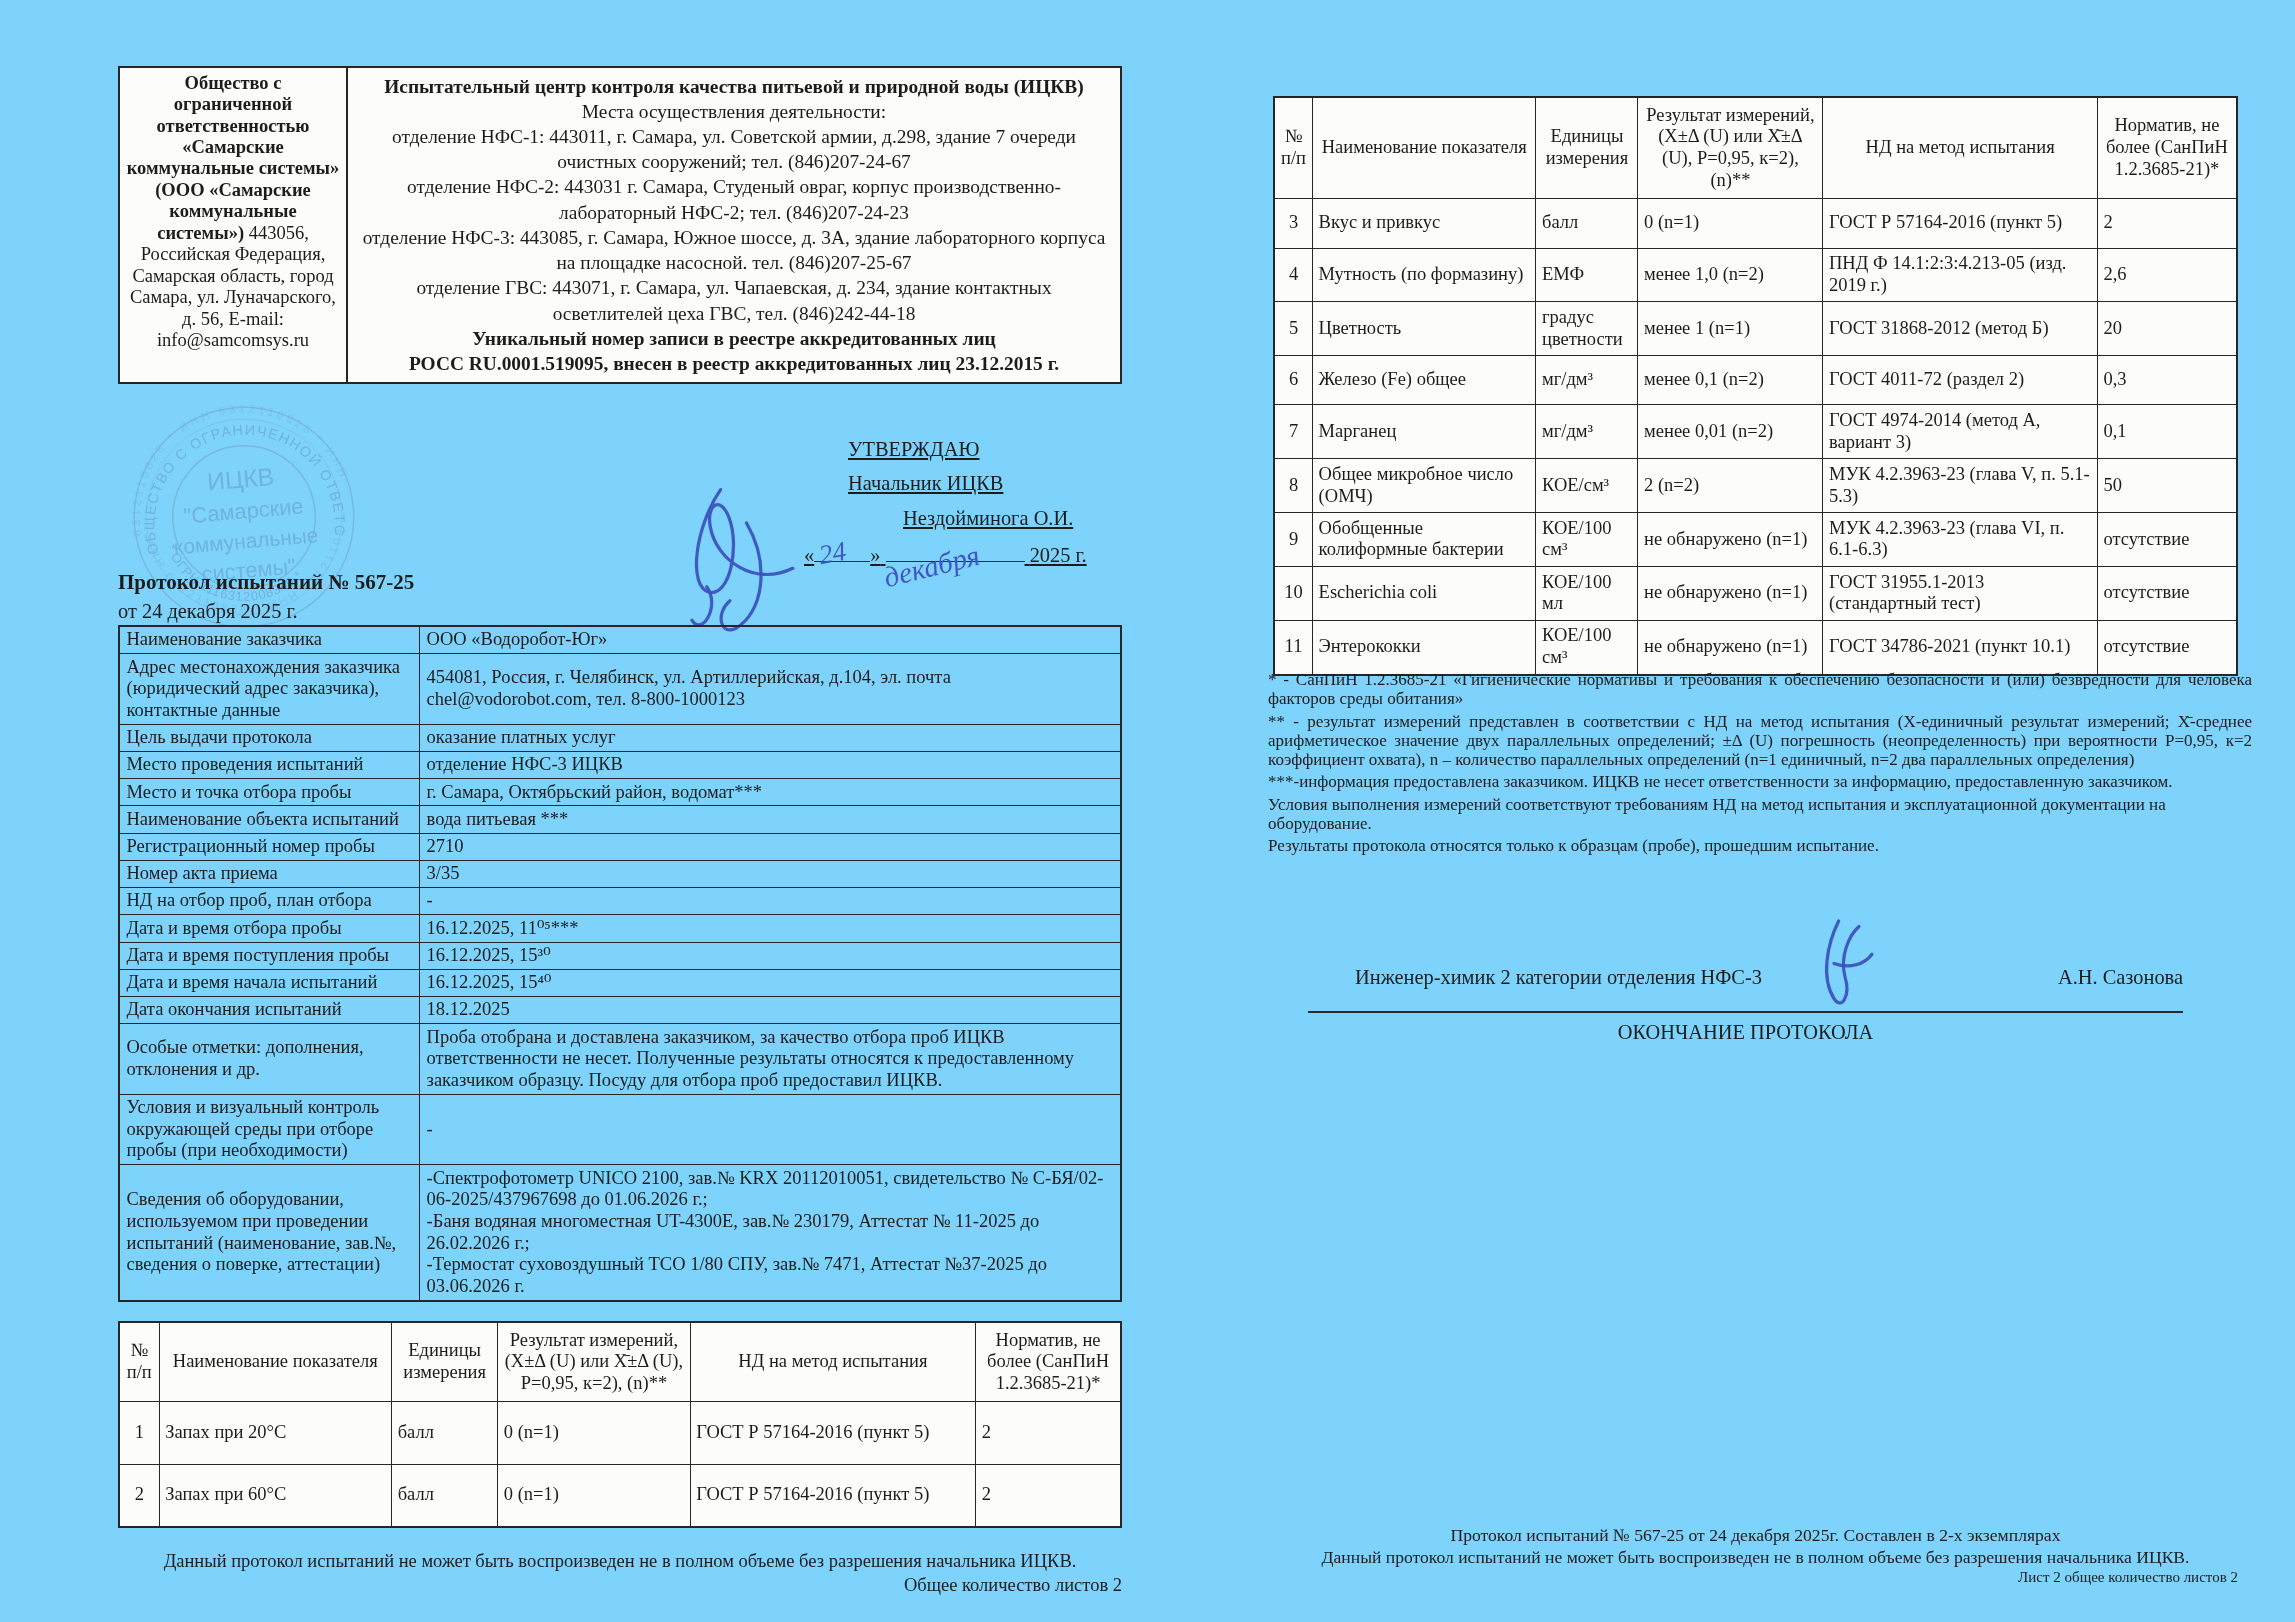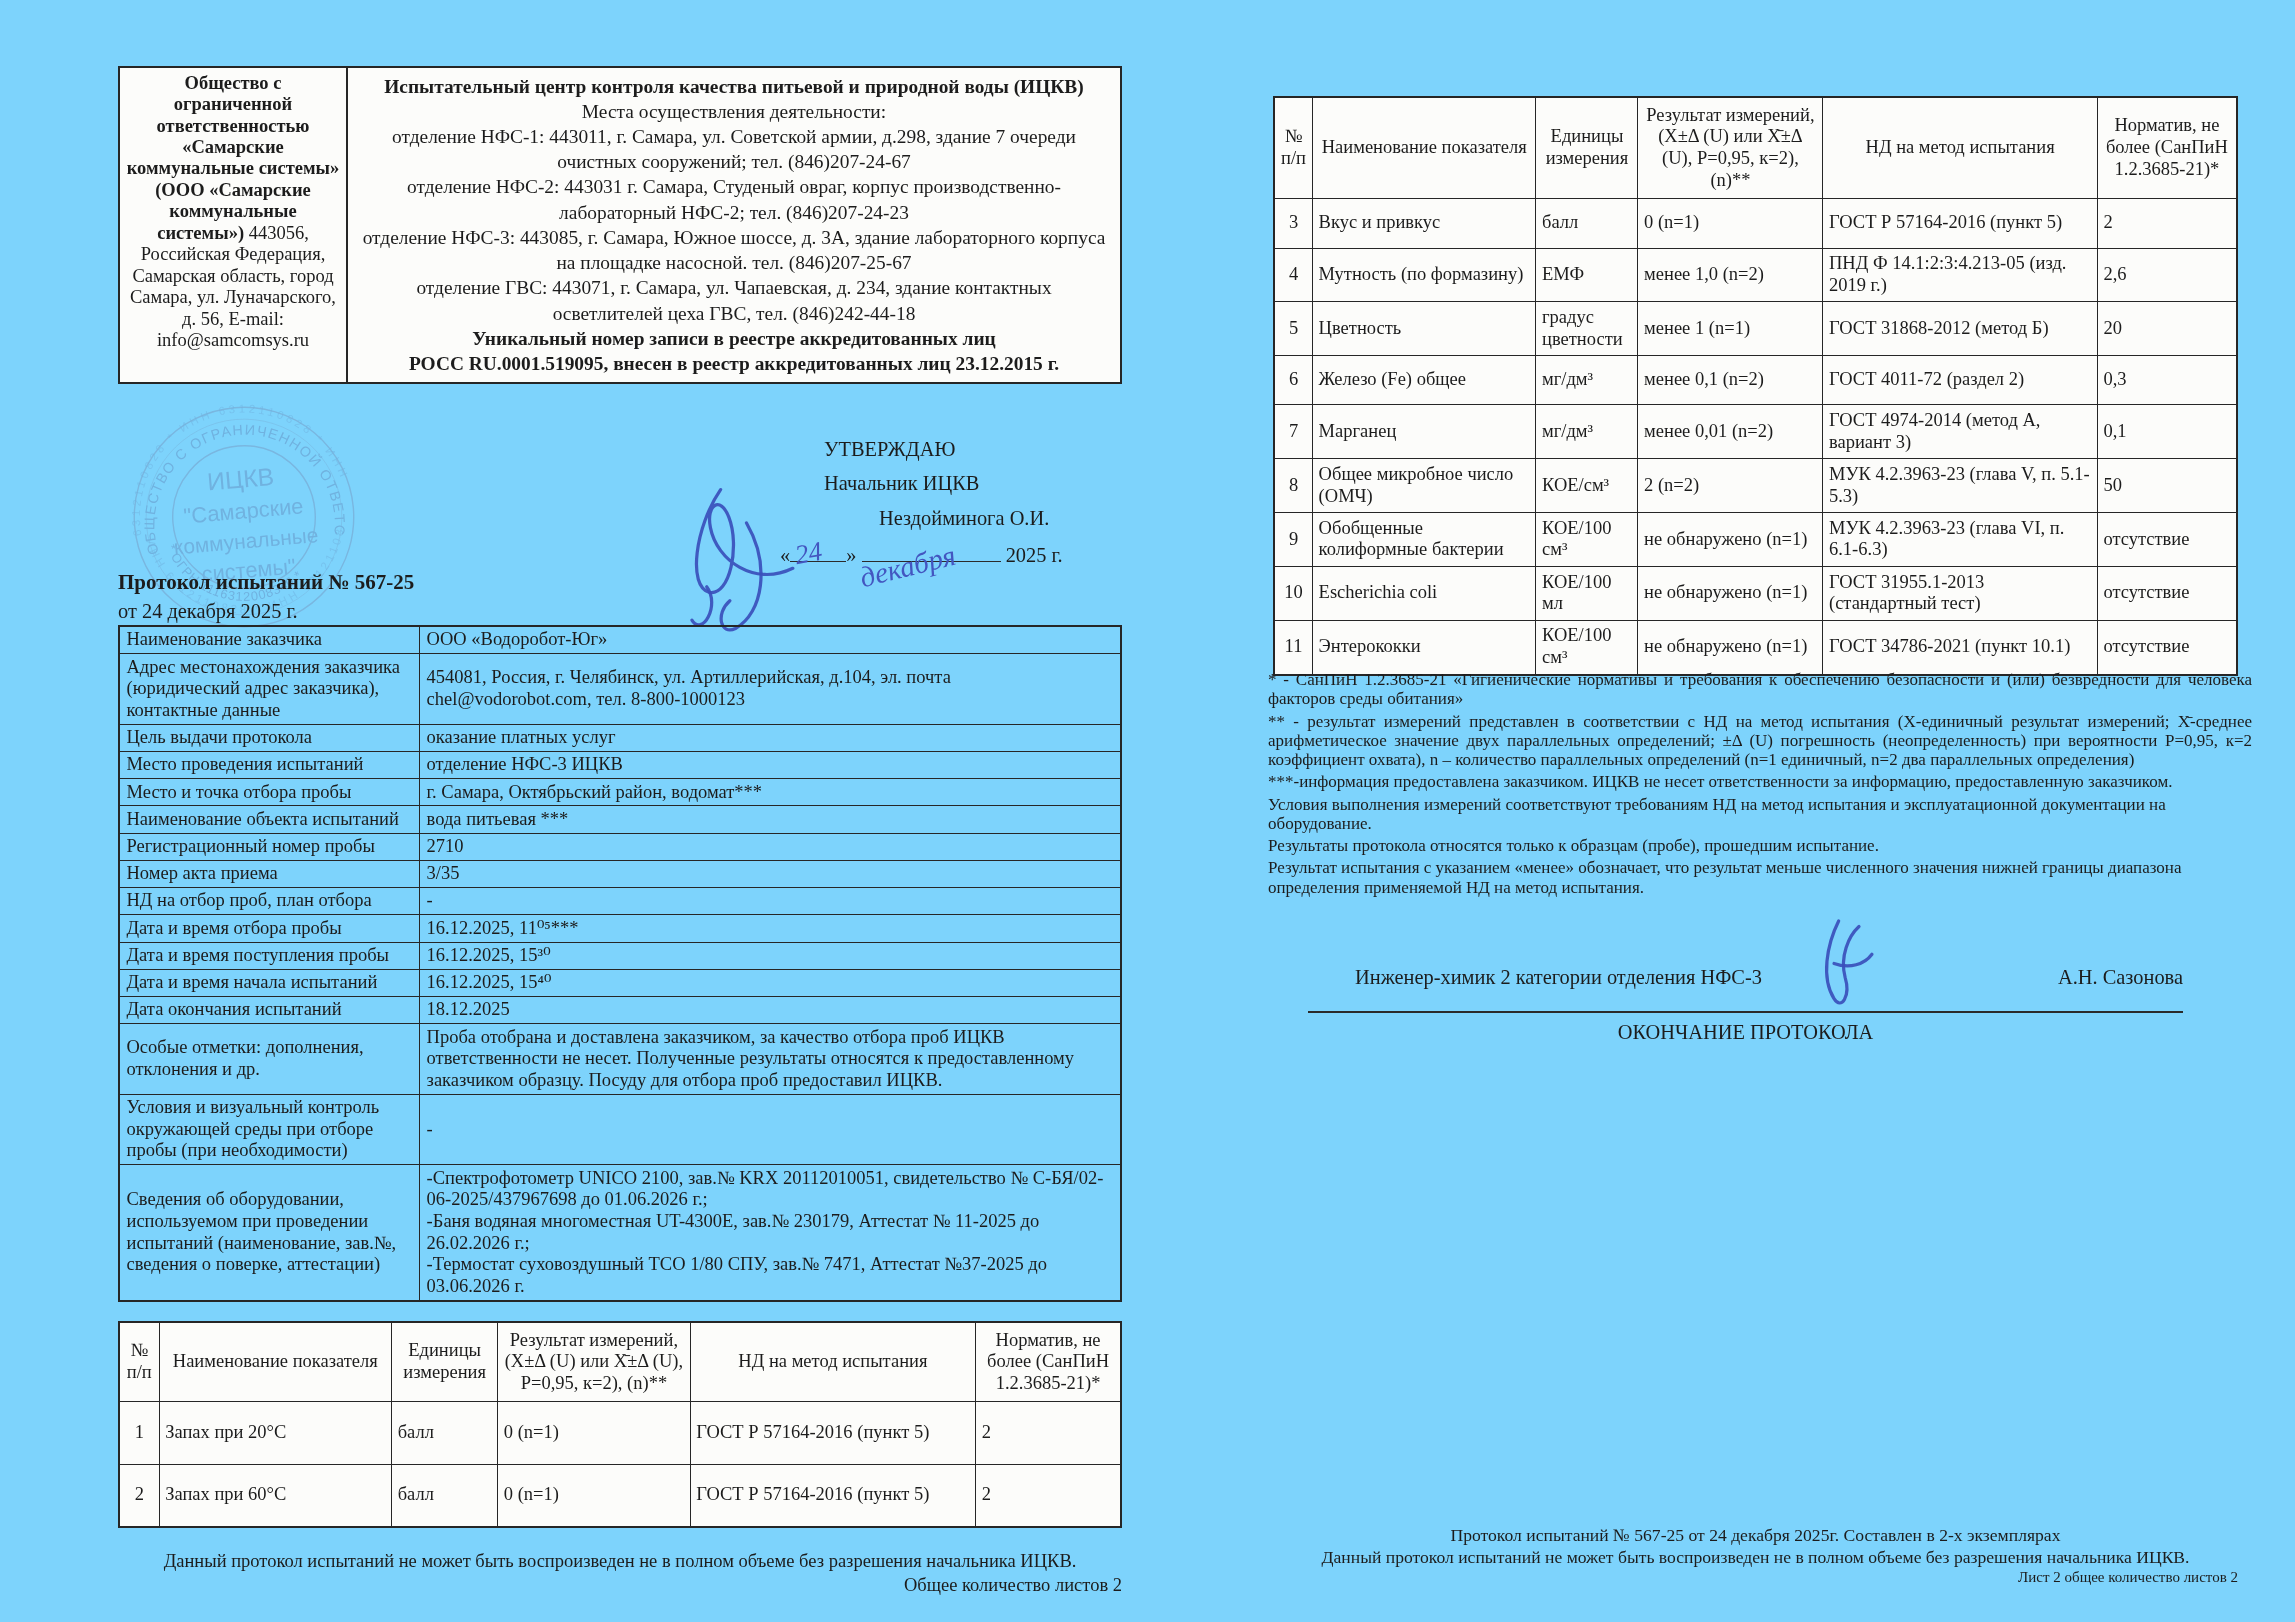--- a/index.html
+++ b/index.html
@@ -14,21 +14,21 @@
   .center-cell{flex:1;padding:5.6px 12px;text-align:center;font-size:19.4px;line-height:1.3;}
   .b{font-weight:bold;}
   
   .stamp{position:absolute;left:130px;top:403px;width:228px;height:228px;transform:rotate(-5deg);opacity:.9;}
   .stamp text{fill:#6fafdd;font-family:"Liberation Sans",sans-serif;}
   .stamp .ring{font-size:30px;letter-spacing:3px;}
   .stamp .ring2{font-size:27px;letter-spacing:2px;}
   .stamp .faint{font-size:24px;letter-spacing:7px;opacity:.5;}
   .stamp circle{fill:none;stroke:#79b4de;}
   
-  .approve{position:absolute;left:780px;top:439px;width:324px;font-size:20.4px;line-height:1.0;}
+  .approve{position:absolute;left:804px;top:439px;width:324px;font-size:20.4px;line-height:1.0;text-decoration:underline;}
   .approve div{margin-bottom:14px;}
   .ap-label{margin-left:44px;}
   .ap-role{margin-left:44px;}
   .ap-name{margin-left:99px;}
   .ap-date{margin-left:0;white-space:nowrap;}
   .blank{display:inline-block;border-bottom:1.9px solid #2b2b2b;position:relative;height:18.5px;vertical-align:baseline;}
   .b1{width:56px;}
   .b2{width:139px;}
   .hand{position:absolute;left:4.6px;bottom:-6.5px;font-style:italic;color:#4356c0;
         font-size:27px;transform:rotate(-10deg);font-family:"Liberation Serif",serif;}
@@ -345,21 +345,20 @@
       </tr>
     </tbody>
   </table>
 
   <div class="notes">
     <p class="just">* - СанПиН 1.2.3685-21 «Гигиенические нормативы и требования к обеспечению безопасности и (или) безвредности для человека факторов среды обитания»</p>
     <p class="just">** - результат измерений представлен в соответствии с НД на метод испытания (Х-единичный результат измерений; Х̄-среднее арифметическое значение двух параллельных определений; ±Δ (U) погрешность (неопределенность) при вероятности Р=0,95, к=2 коэффициент охвата), n – количество параллельных определений (n=1 единичный, n=2 два параллельных определения)</p>
     <p>***-информация предоставлена заказчиком. ИЦКВ не несет ответственности за информацию, предоставленную заказчиком.</p>
     <p>Условия выполнения измерений соответствуют требованиям НД на метод испытания и эксплуатационной документации на оборудование.</p>
     <p>Результаты протокола относятся только к образцам (пробе), прошедшим испытание.</p>
-    <p>Результат испытания с указанием «менее» обозначает, что результат меньше численного значения нижней границы диапазона определения применяемой НД на метод испытания.</p>
   </div>
 
   <div class="sigrow">
     <span>Инженер-химик 2 категории отделения НФС-3</span>
     <span>А.Н. Сазонова</span>
   </div>
   <svg class="sig-svg sig-small" viewBox="0 0 200 240">
     <path d="M96 28 C70 80 58 152 86 196 C102 222 122 190 110 150 C98 104 118 60 140 40"></path>
     <path d="M86 120 C120 132 152 122 168 100"></path>
   </svg>

